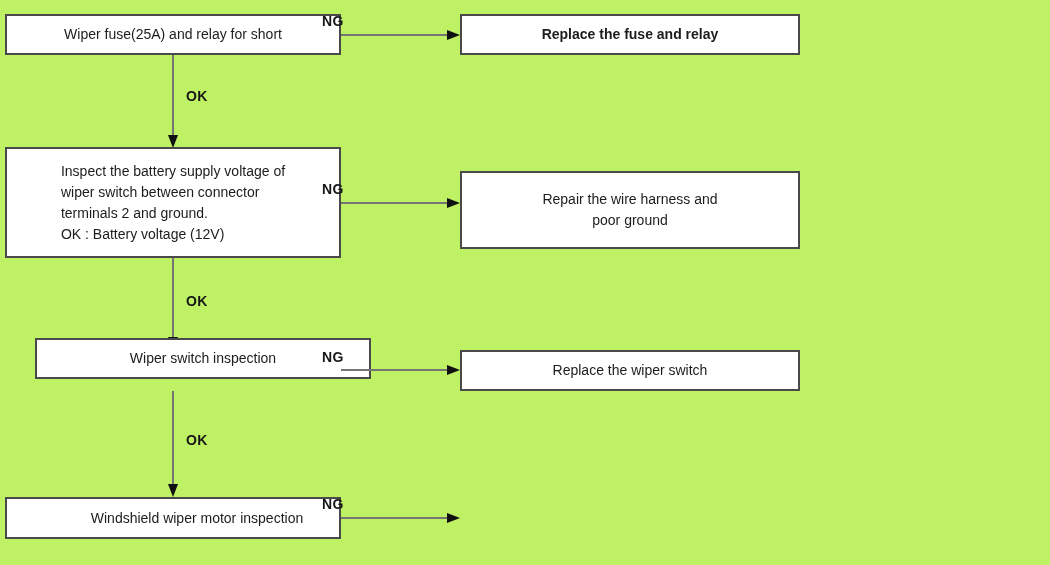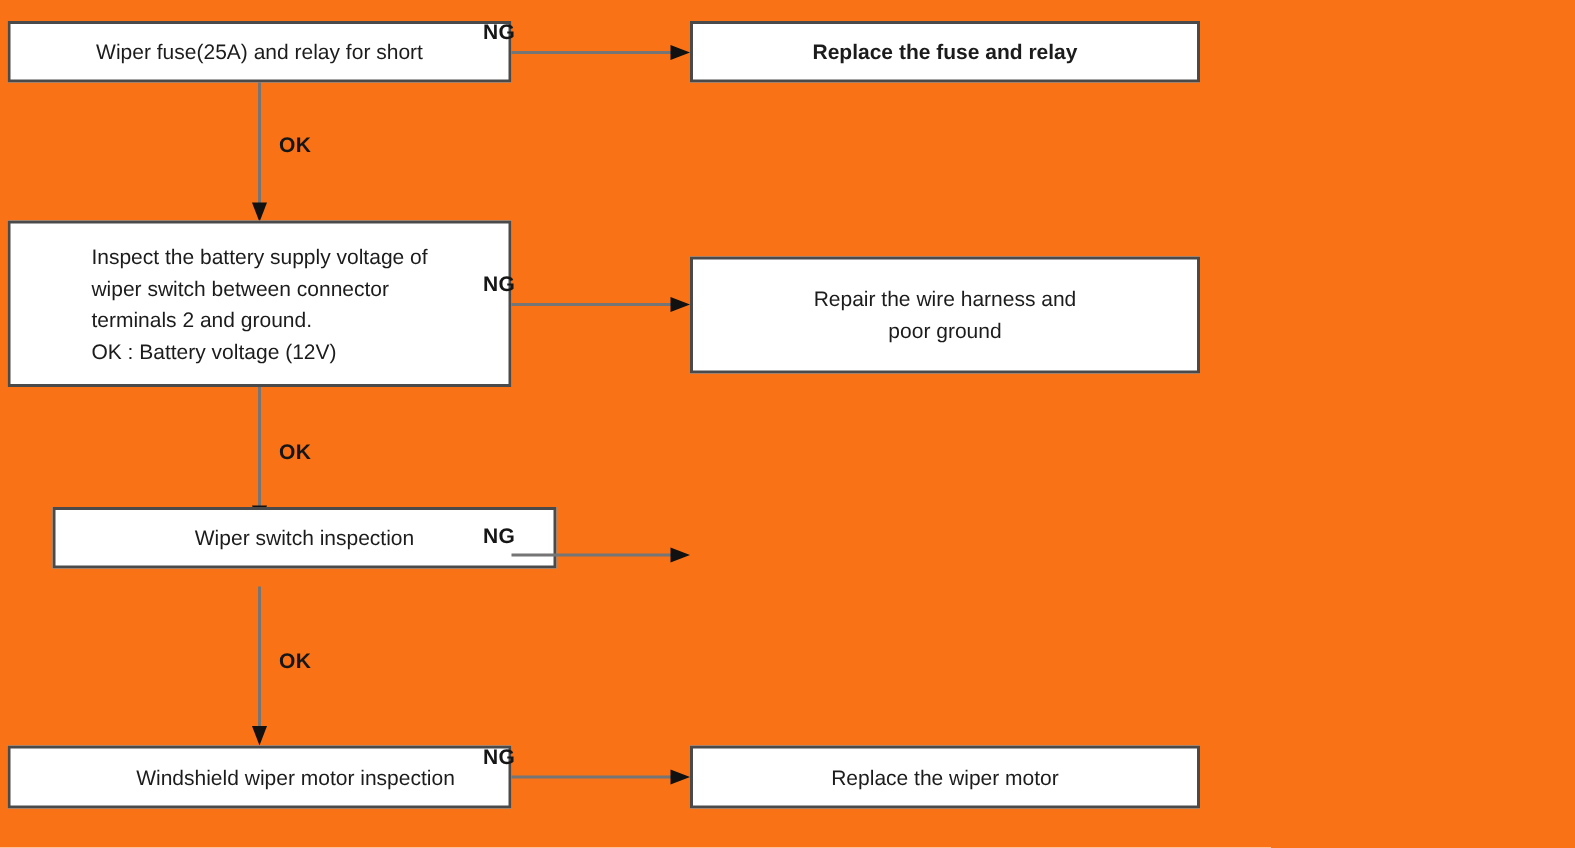--- a/index.html
+++ b/index.html
@@ -4,21 +4,21 @@
 <style>
   html, body {
     margin: 0;
     padding: 0;
     background: #ffffff;
   }
   #canvas {
     position: relative;
     width: 1050px;
     height: 565px;
-    background: #f97316;
+    background: #bef264;
     font-family: "Liberation Sans", sans-serif;
     color: #1c1c1c;
     overflow: hidden;
   }
   .box {
     position: absolute;
     box-sizing: border-box;
     border: 2px solid #4a4a4a;
     background: #ffffff;
     display: flex;
@@ -113,28 +113,28 @@
   <div class="vline" style="top:258px; height:80px;"></div>
   <div class="arrow-down" style="left:168px; top:337px;"></div>
   <div class="edge-label" style="left:186px; top:293px;">OK</div>
 
   <div class="box left-col" style="top:338px; height:41px;margin-left:30px;">
     <span>Wiper switch inspection</span>
   </div>
   <div class="edge-label ng-label" style="top:349px;">NG</div>
   <div class="hline" style="top:369px;"></div>
   <div class="arrow-right" style="left:447px; top:365px;"></div>
+  <div class="box right-col" style="top:350px; height:41px;">
+    <span>Replace the wiper switch</span>
+  </div>
 
   <div class="vline" style="top:391px; height:94px;"></div>
   <div class="arrow-down" style="left:168px; top:484px;"></div>
   <div class="edge-label" style="left:186px; top:432px;">OK</div>
 
   <div class="box left-col" style="top:497px; height:42px;padding-left:48px;">
     <span>Windshield wiper motor inspection</span>
   </div>
   <div class="edge-label ng-label" style="top:496px;">NG</div>
   <div class="hline" style="top:517px;"></div>
   <div class="arrow-right" style="left:447px; top:513px;"></div>
-  <div class="box right-col" style="top:497px; height:42px;">
-    <span>Replace the wiper motor</span>
-  </div>
 
 </div>
 
 </body></html>

